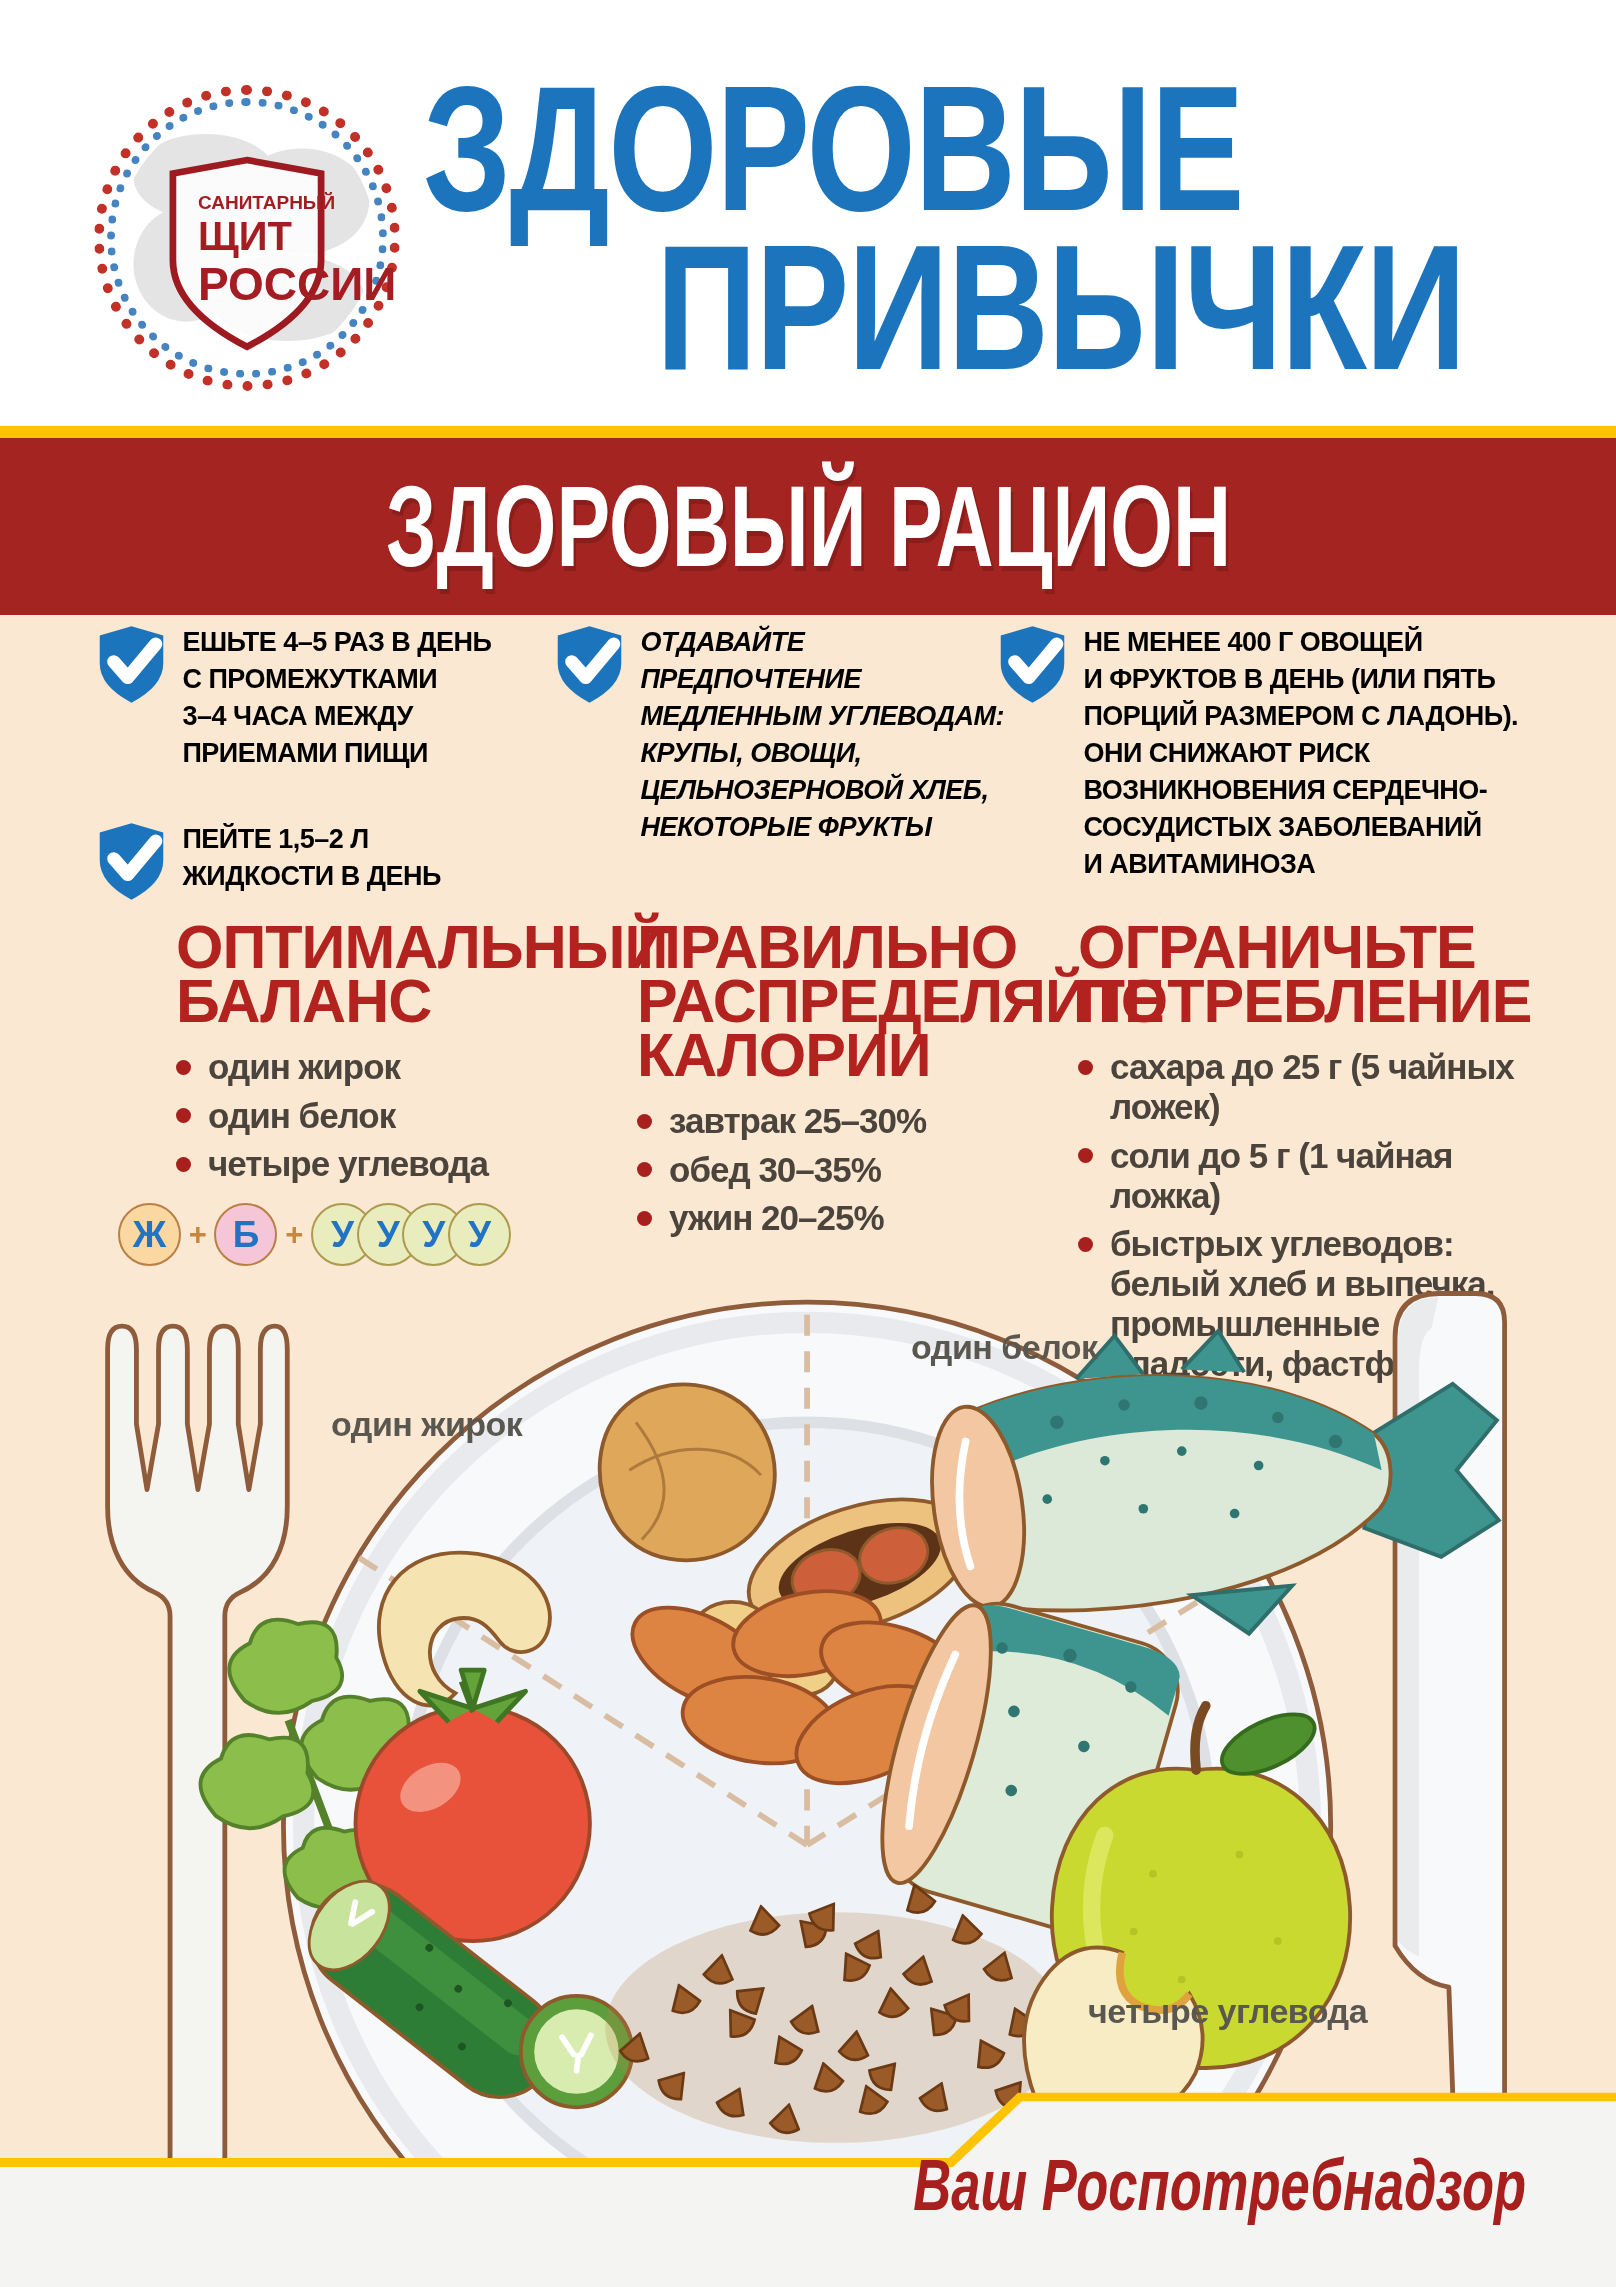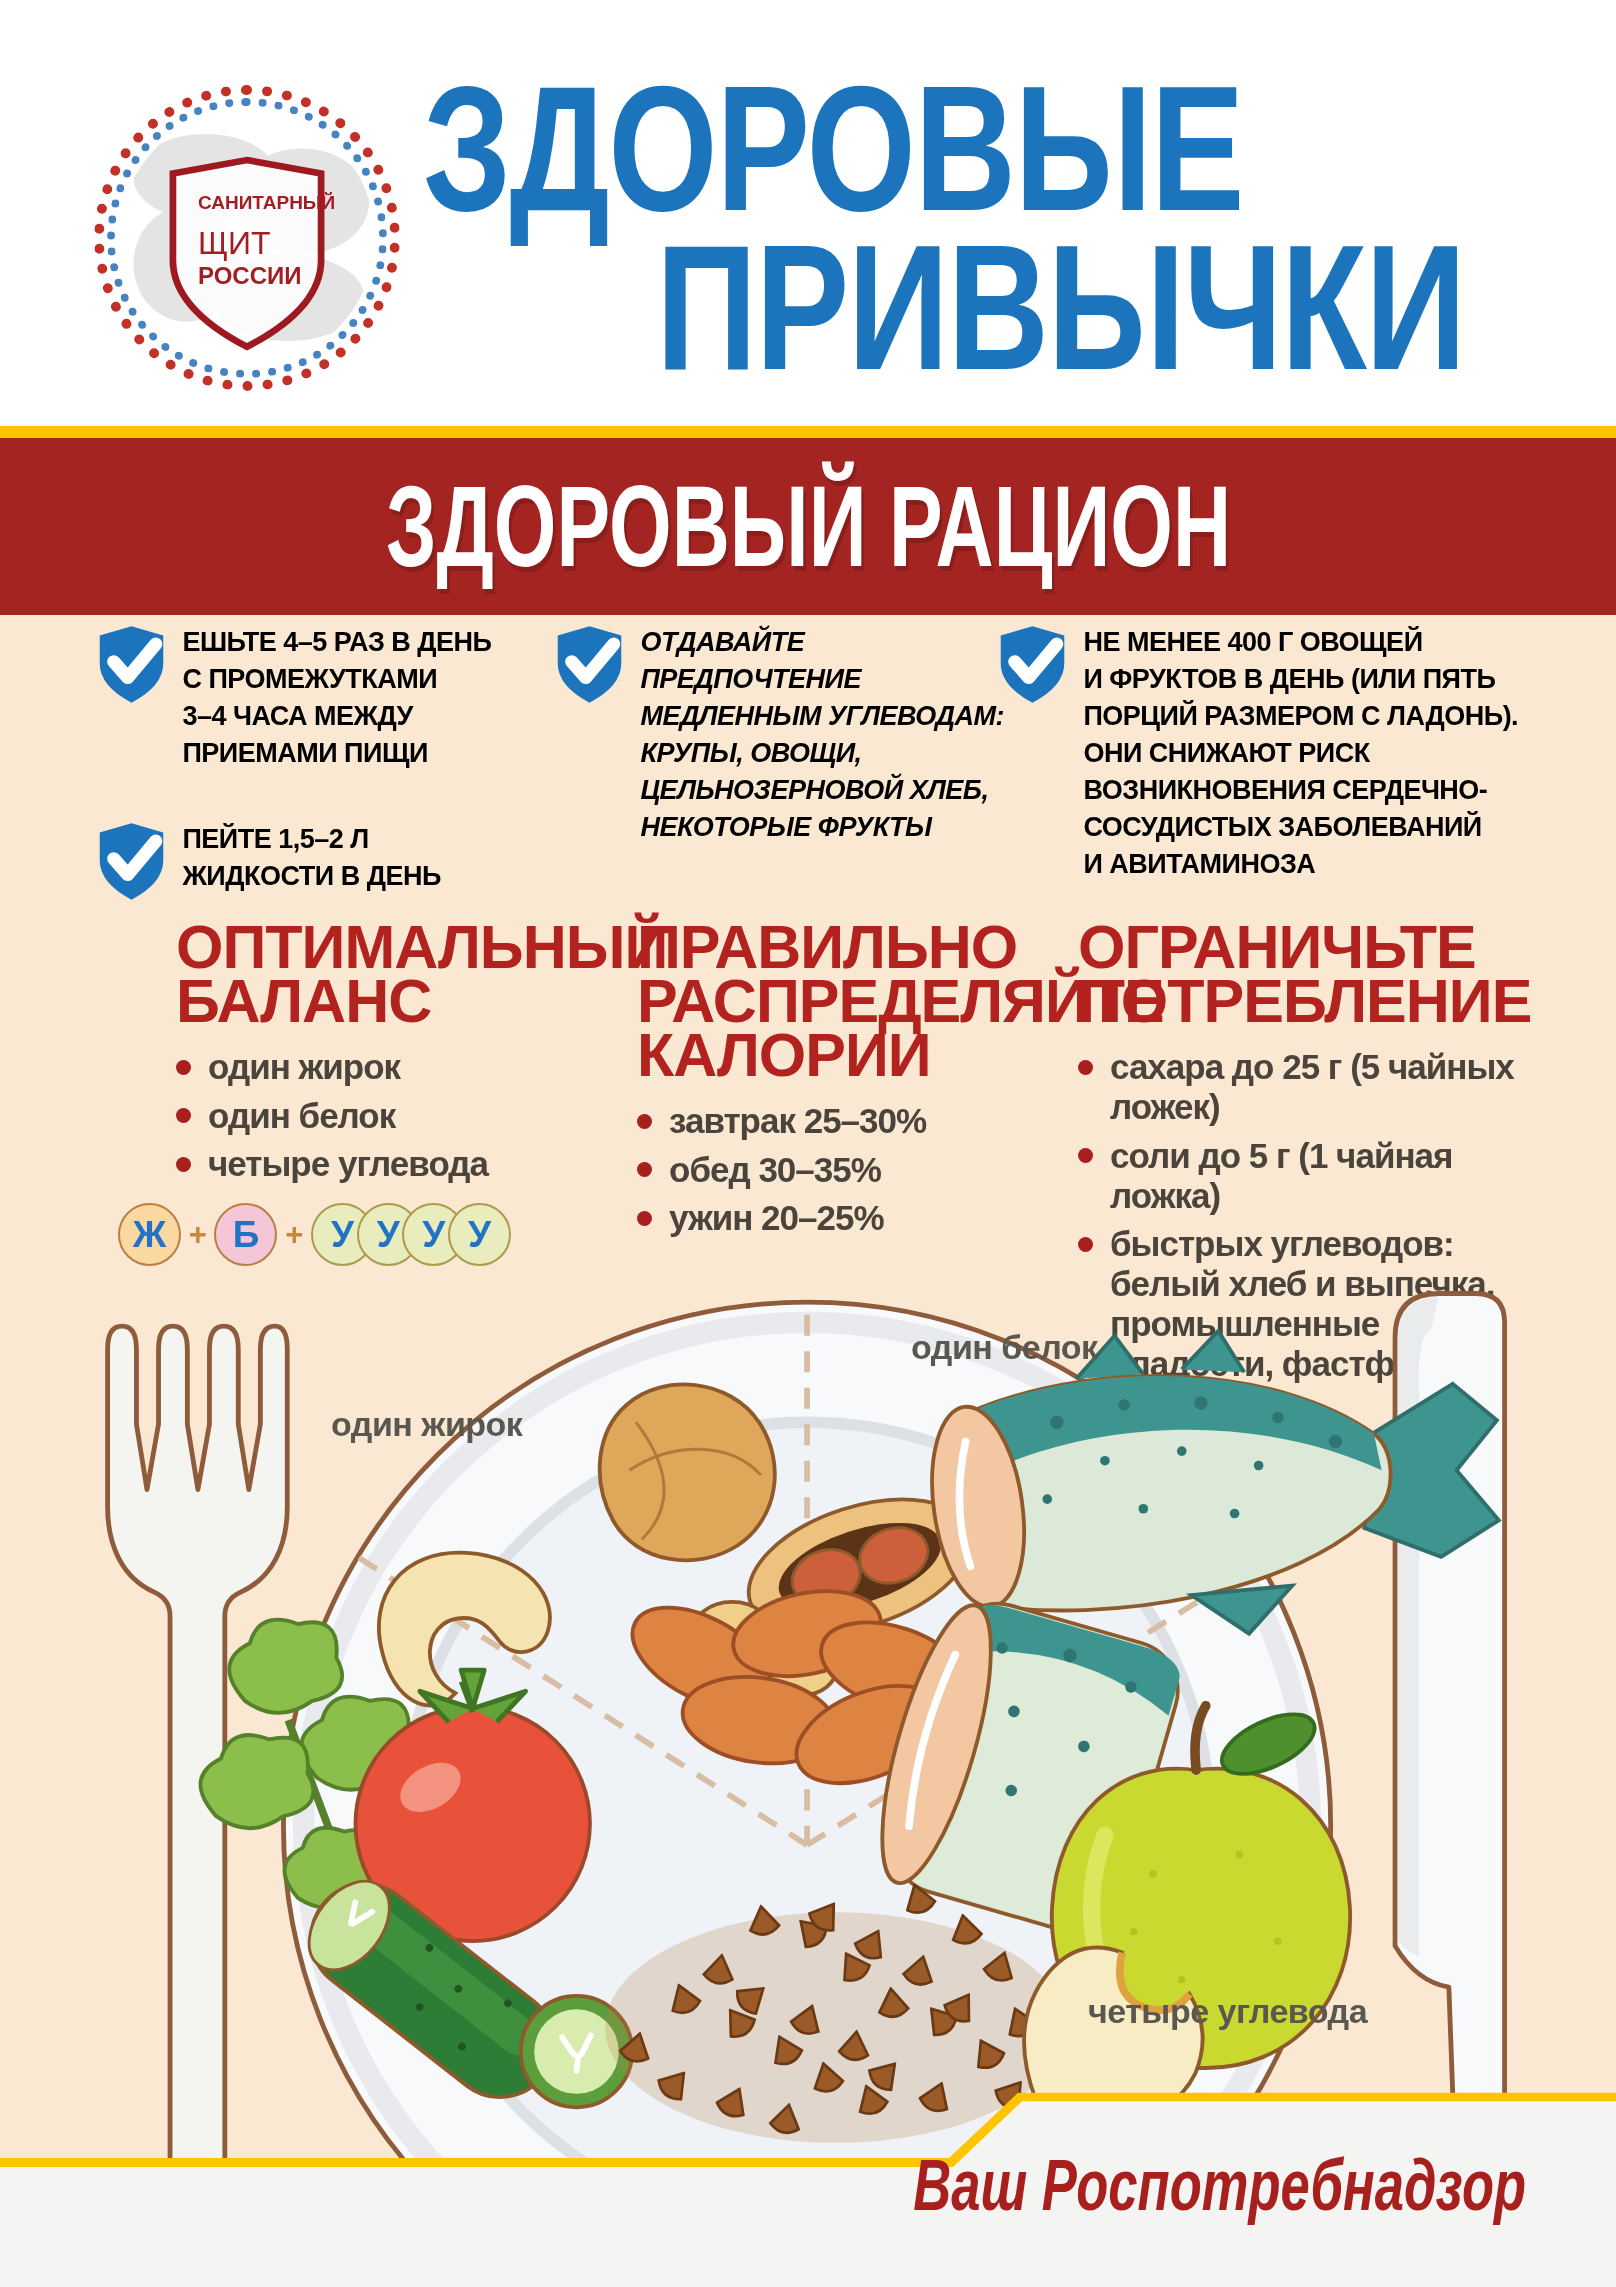--- a/index.html
+++ b/index.html
@@ -18,22 +18,22 @@
   .title1{left:423px;top:60px;}
   .title2{left:656px;top:219px;}
   
   .logo{position:absolute;left:94px;top:85px;width:306px;height:306px;}
   .logo-ring1{position:absolute;inset:0;border-radius:50%;border:10.6px dotted #C23128;}
   .logo-ring2{position:absolute;inset:13.4px;border-radius:50%;border:8.6px dotted #3377BB;opacity:.9;}
   .logo-inner{position:absolute;inset:25px;border-radius:50%;background:#fff;overflow:hidden;}
   .logo svg{position:absolute;inset:0;}
   .logo-shield-text{position:absolute;left:104px;top:108px;width:134px;color:#A31D22;line-height:1;}
   .ls1{font-size:19px;font-weight:bold;letter-spacing:0;}
-  .ls2{font-size:32px;font-weight:normal;margin-top:15px;}
-  .ls3{font-size:24px;font-weight:bold;margin-top:4.8px;}
+  .ls2{font-size:40px;font-weight:bold;margin-top:4px;}
+  .ls3{font-size:46px;font-weight:bold;margin-top:4.8px;}
   
   .tip{position:absolute;display:flex;gap:15.4px;}
   .tip-a{left:96px;top:624px;width:461px;}
   .tip-b{left:96px;top:821px;width:461px;}
   .tip-c{left:554px;top:624px;width:500px;font-style:italic;}
   .tip-d{left:997px;top:624px;width:557px;}
   .shield-ico{width:71px;height:81px;flex:none;}
   .tip-text{font-size:27px;font-weight:bold;color:#000000;line-height:37px;
             white-space:pre-line;letter-spacing:-0.5px;padding-top:0;}
   

